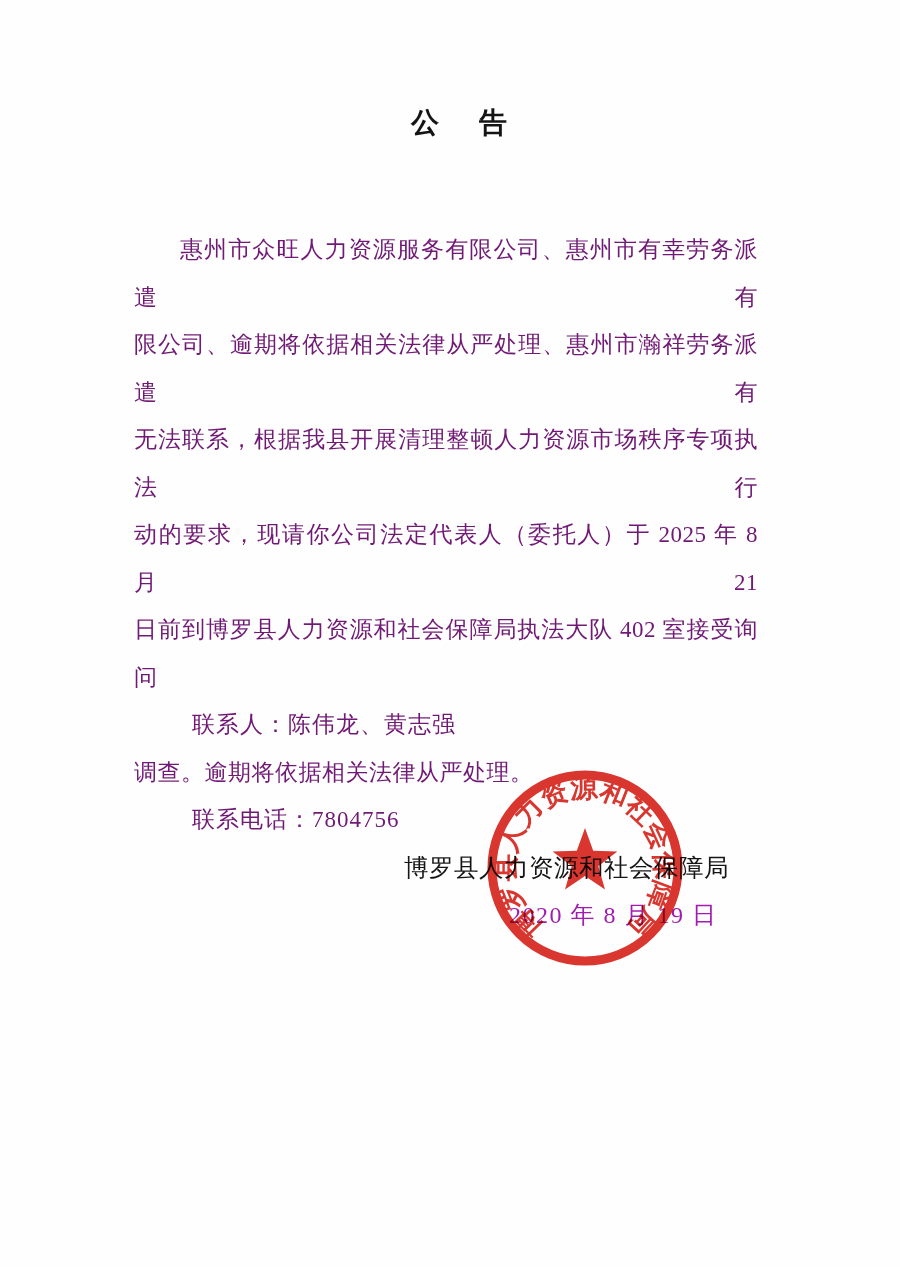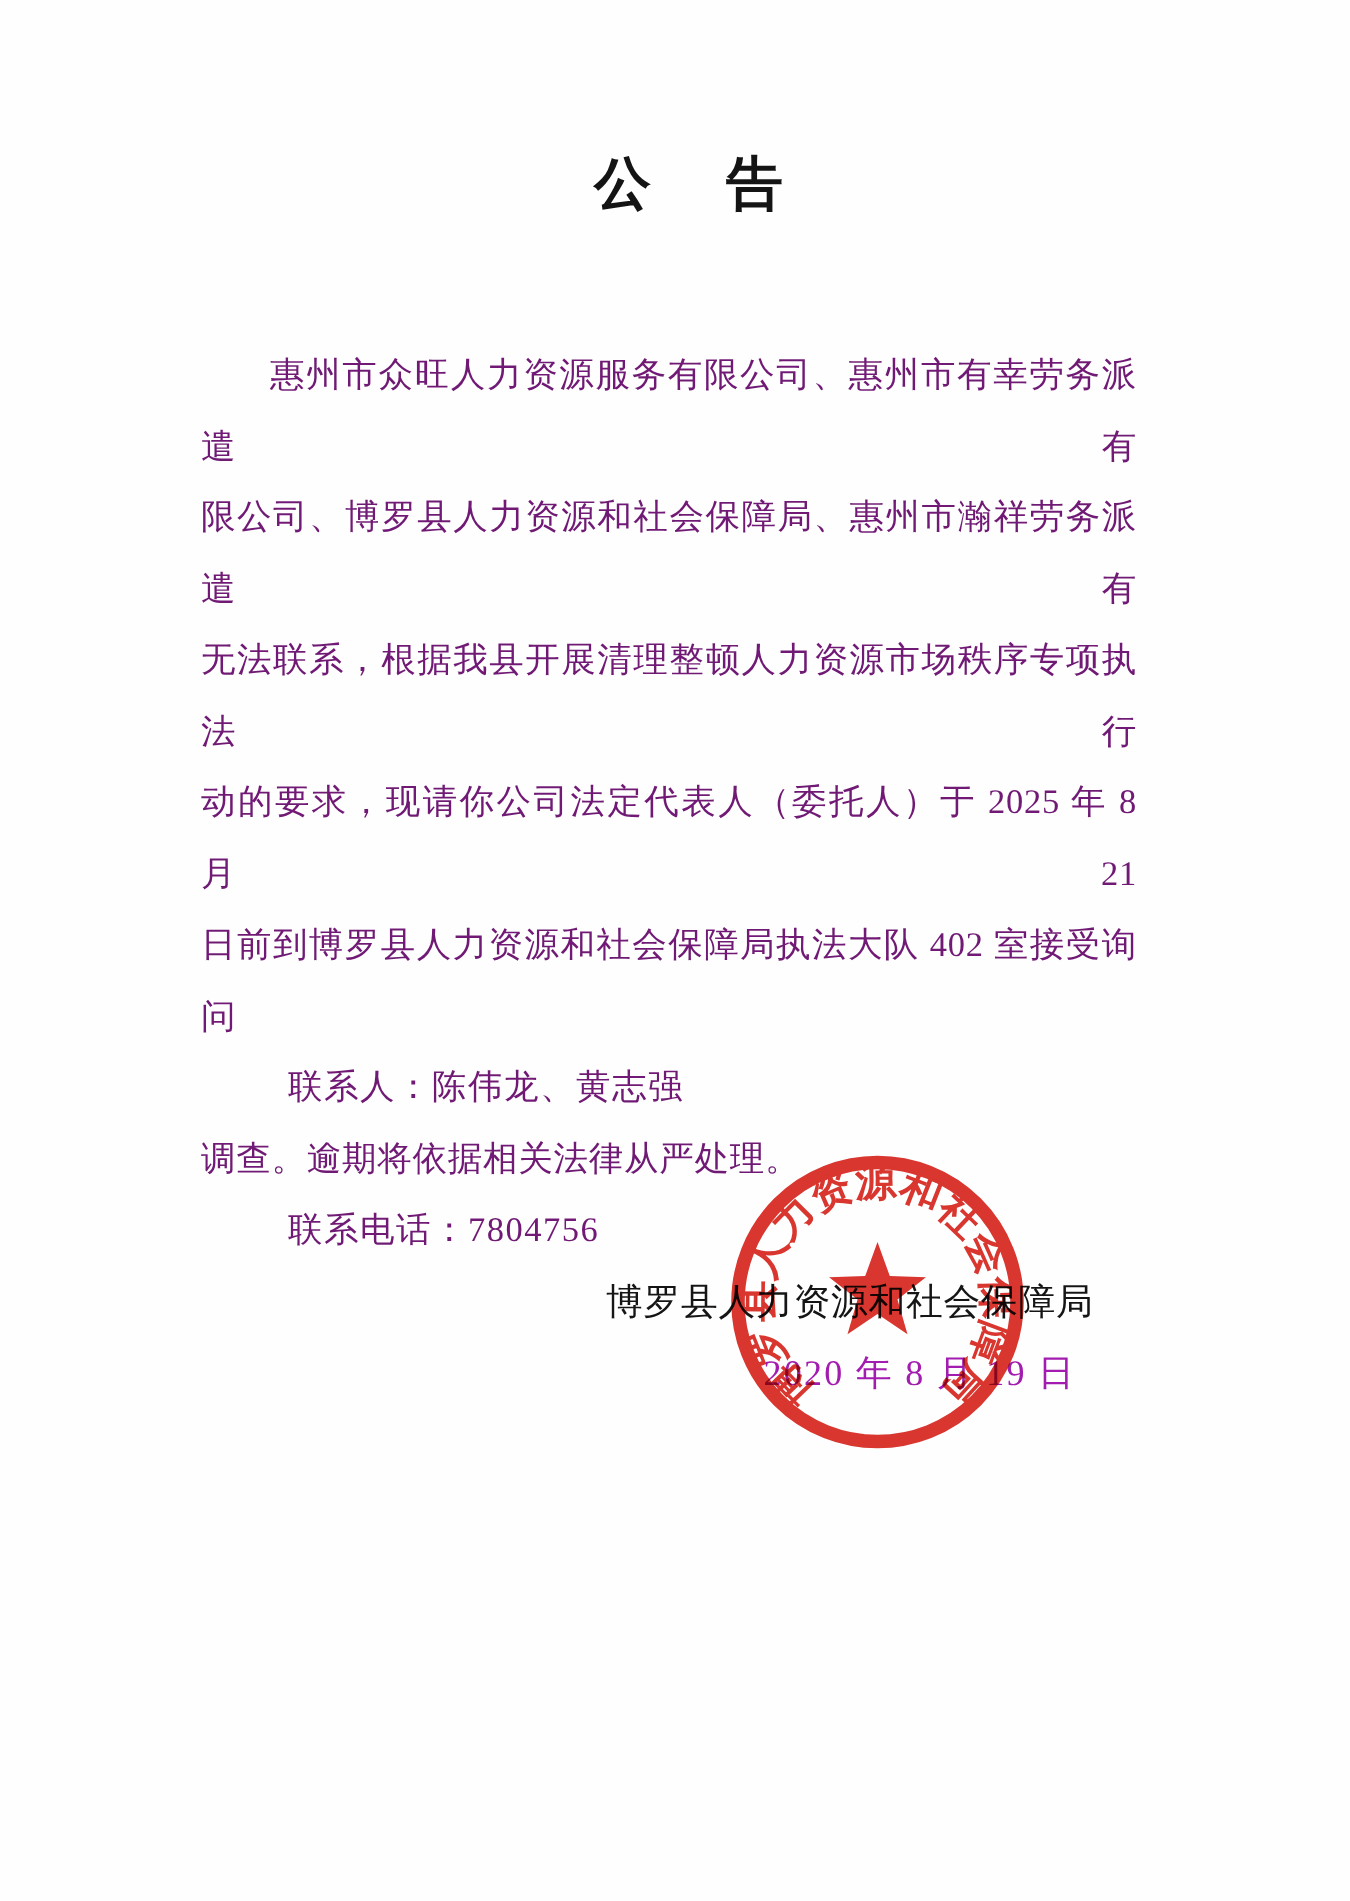--- a/index.html
+++ b/index.html
@@ -9,21 +9,21 @@
     height: 1267px;
     background: #fefefe;
     font-family: "Liberation Serif", "DejaVu Serif", serif;
     color: #1b1b1b;
     overflow: hidden;
   }
   .title {
     margin: 0;
     padding-top: 100px;
     text-align: center;
-    font-size: 38px;
+    font-size: 28px;
     line-height: 46px;
     font-weight: bold;
     letter-spacing: 6px;
     color: #141414;
     padding-left: 24px;
   }
   .body-block {
     margin: 80px 142px 0 134px;
     font-size: 23px;
     line-height: 47.5px;
@@ -62,21 +62,21 @@
 </style>
 </head>
 <body>
 
 <div class="page">
 
   <h1 class="title">公　告</h1>
 
   <div class="body-block">
     <div class="bl j indent">惠州市众旺人力资源服务有限公司、惠州市有幸劳务派遣有</div>
-    <div class="bl j">限公司、博罗县人力资源和社会保障局、惠州市瀚祥劳务派遣有</div>
+    <div class="bl j">限公司、逾期将依据相关法律从严处理、惠州市瀚祥劳务派遣有</div>
     <div class="bl j">无法联系，根据我县开展清理整顿人力资源市场秩序专项执法行</div>
     <div class="bl j">动的要求，现请你公司法定代表人（委托人）于 2025 年 8 月 21</div>
     <div class="bl j">日前到博罗县人力资源和社会保障局执法大队 402 室接受询问</div>
     <div class="bl contact">联系人：陈伟龙、黄志强</div>
     <div class="bl">调查。逾期将依据相关法律从严处理。</div>
     <div class="bl contact">联系电话：7804756</div>
   </div>
 
   <div class="issuer">博罗县人力资源和社会保障局</div>
   <div class="date">2020 年 8 月 19 日</div>

